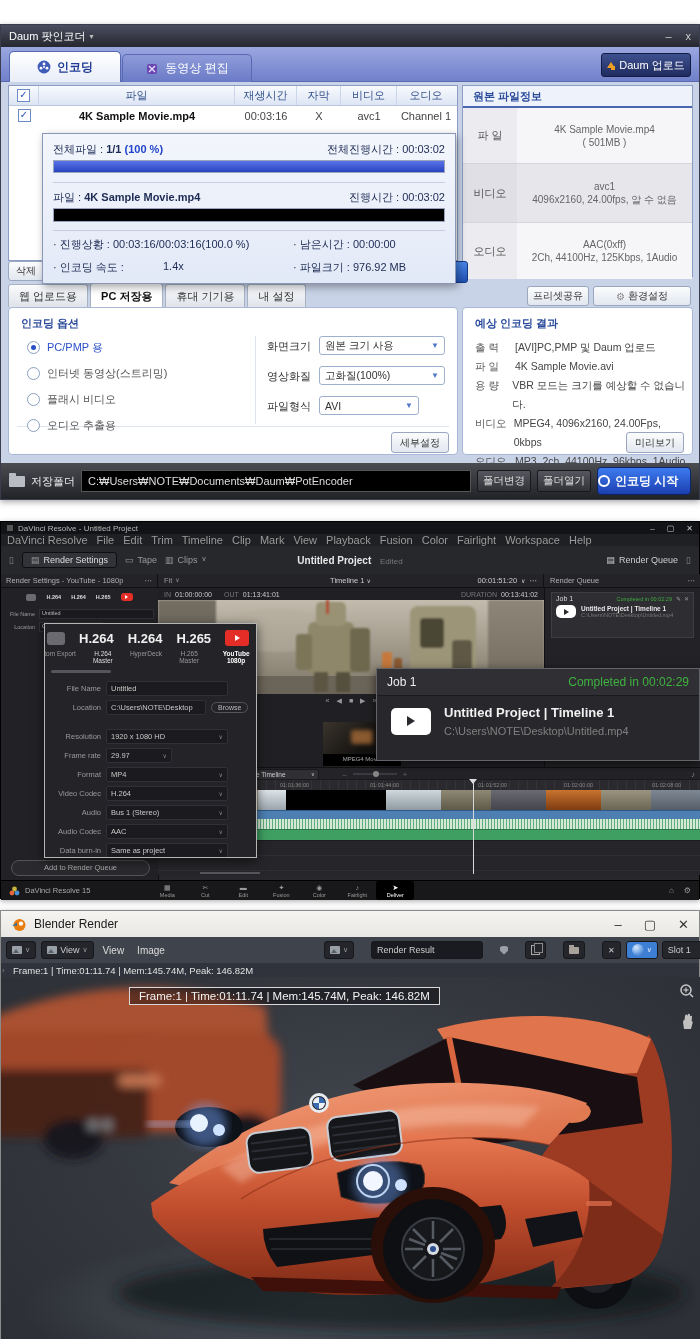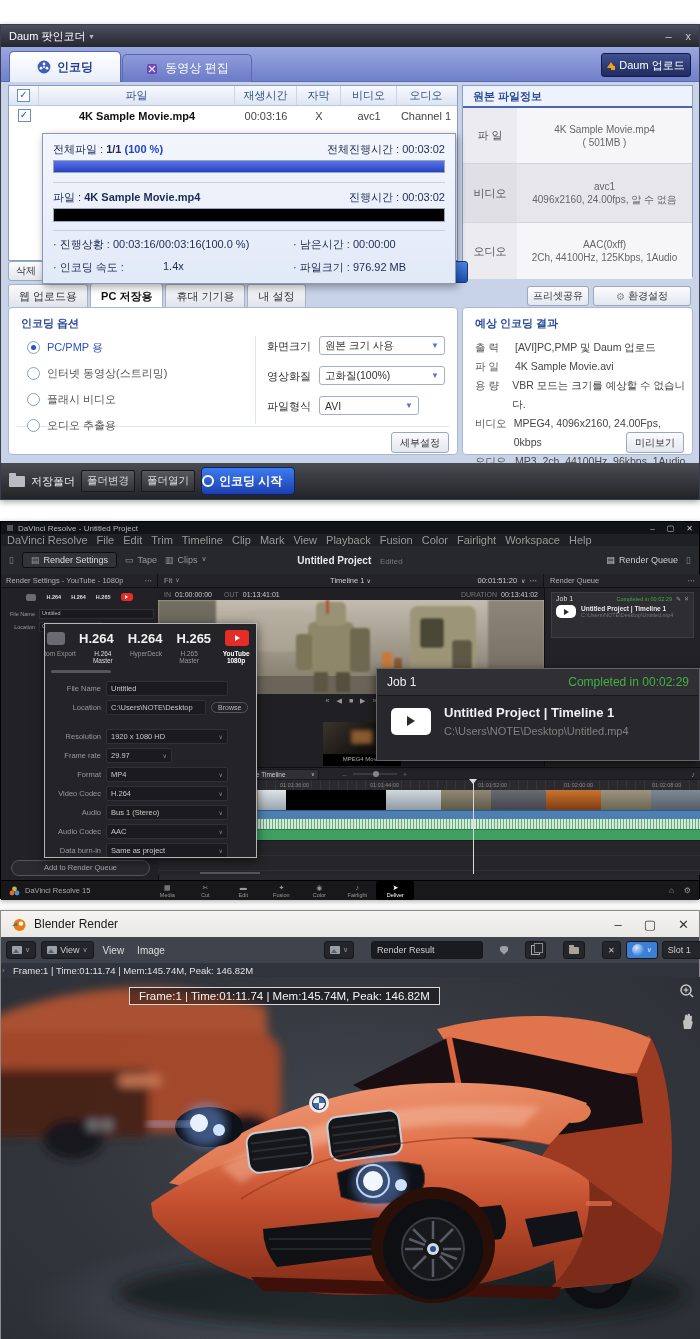--- a/index.html
+++ b/index.html
@@ -302,20 +302,21 @@
           </div>
     </div>
     <div class="abs gbtn" style="right:8px;top:124px;width:56px;height:19px;">
           <span>미리보기</span>
         </div>
   </div>
 
   <div class="abs w1-bottom">
     <span class="foldr"></span>
     <span style="color:#eee;font-size:11px;">저장폴더</span>
+    <div class="pathbox">C:₩Users₩NOTE₩Documents₩Daum₩PotEncoder</div>
     <div class="dbtn">
           <span>폴더변경</span>
         </div>
     <div class="dbtn">
           <span>폴더열기</span>
         </div>
     <div class="startbtn">
       <span class="ring"></span>
       <span>인코딩 시작</span>
     </div>

